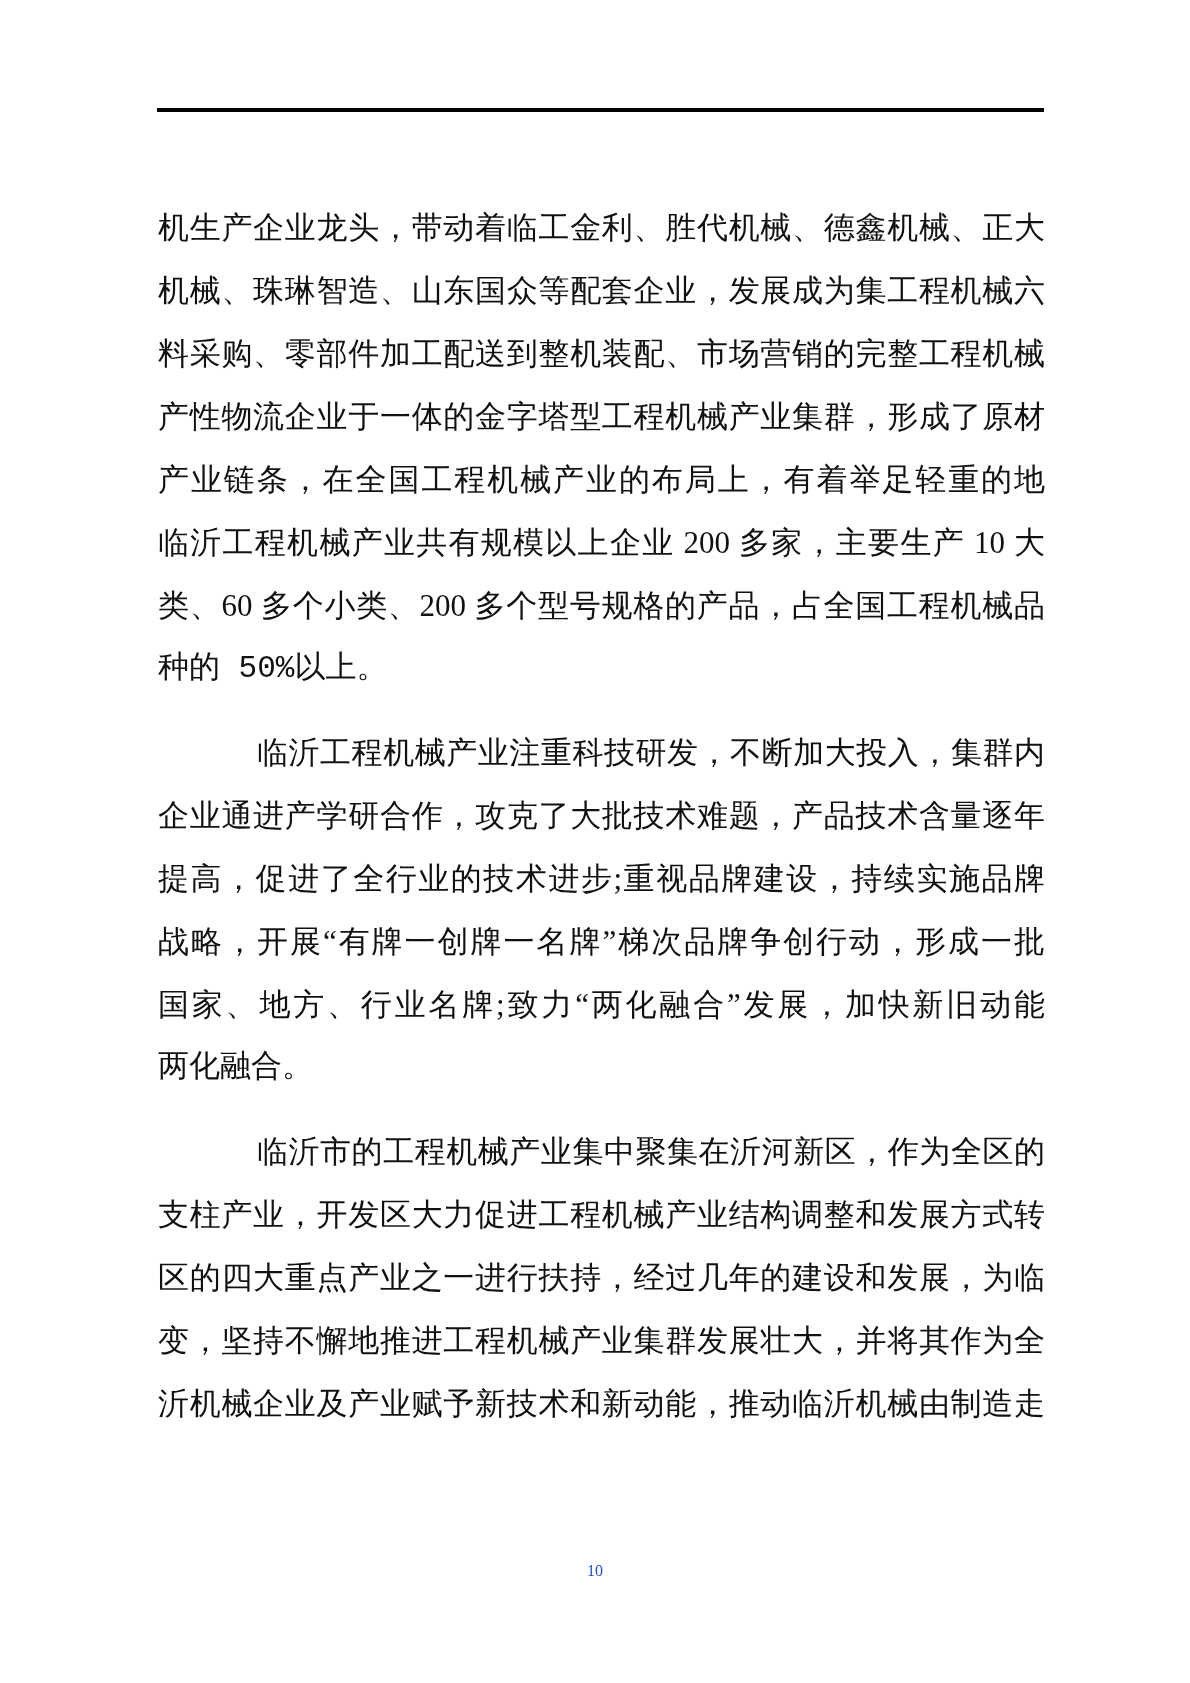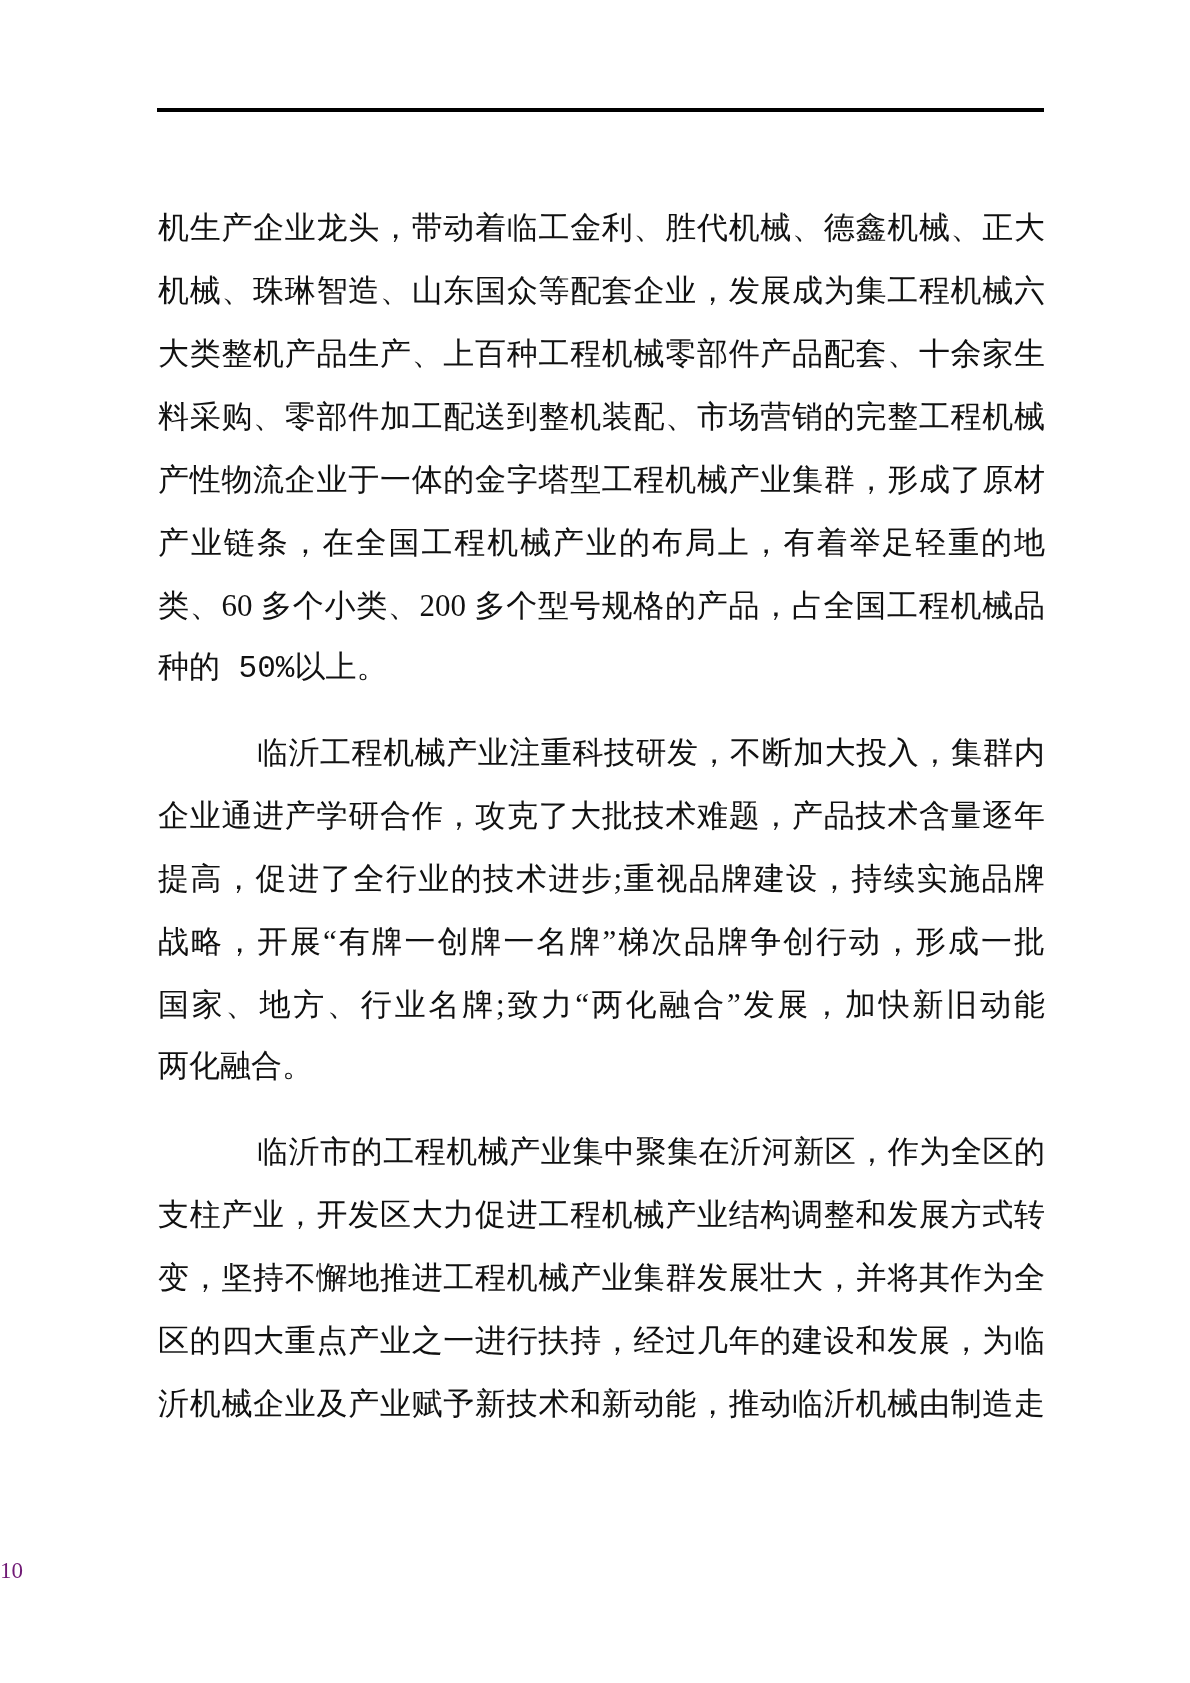--- a/index.html
+++ b/index.html
@@ -51,52 +51,52 @@
     font-family: Liberation Mono, monospace;
   }
   .para.indent .line:first-child {
     text-indent: 99px;
   }
   .page-number {
     position: absolute;
     left: 0;
     right: 0;
     top: 1556px;
-    text-align: left;
-    font-size: 23px;
+    text-align: center;
+    font-size: 16px;
     line-height: 30px;
-    color: #701a75;
+    color: #1d4ed8;
   }
 </style>
 </head>
 <body>
 
 <div class="page">
   <div class="header-rule"></div>
   <div class="doc-body" id="doc-body">
       <div class="para">
         <div class="line">机生产企业龙头，带动着临工金利、胜代机械、德鑫机械、正大</div>
         <div class="line">机械、珠琳智造、山东国众等配套企业，发展成为集工程机械六</div>
-        <div class="line">大类整机产品生产、上百种工程机械零部件产品配套、十余家生</div>
         <div class="line">料采购、零部件加工配送到整机装配、市场营销的完整工程机械</div>
         <div class="line">产性物流企业于一体的金字塔型工程机械产业集群，形成了原材</div>
         <div class="line">产业链条，在全国工程机械产业的布局上，有着举足轻重的地位。</div>
+        <div class="line">临沂工程机械产业共有规模以上企业 200 多家，主要生产 10 大</div>
         <div class="line">类、60 多个小类、200 多个型号规格的产品，占全国工程机械品</div>
         <div class="line short-last">种的 50%以上。</div>
       </div>
       <div class="para indent">
         <div class="line">临沂工程机械产业注重科技研发，不断加大投入，集群内</div>
         <div class="line">企业通进产学研合作，攻克了大批技术难题，产品技术含量逐年</div>
         <div class="line">提高，促进了全行业的技术进步;重视品牌建设，持续实施品牌</div>
         <div class="line">战略，开展“有牌一创牌一名牌”梯次品牌争创行动，形成一批</div>
         <div class="line">国家、地方、行业名牌;致力“两化融合”发展，加快新旧动能</div>
         <div class="line short-last">两化融合。</div>
       </div>
       <div class="para indent">
         <div class="line">临沂市的工程机械产业集中聚集在沂河新区，作为全区的</div>
         <div class="line">支柱产业，开发区大力促进工程机械产业结构调整和发展方式转</div>
+        <div class="line">区的四大重点产业之一进行扶持，经过几年的建设和发展，为临</div>
         <div class="line">变，坚持不懈地推进工程机械产业集群发展壮大，并将其作为全</div>
-        <div class="line">区的四大重点产业之一进行扶持，经过几年的建设和发展，为临</div>
         <div class="line">沂机械企业及产业赋予新技术和新动能，推动临沂机械由制造走</div>
       </div>
     </div>
   <div class="page-number">10</div>
 </div>
 
 </body></html>

